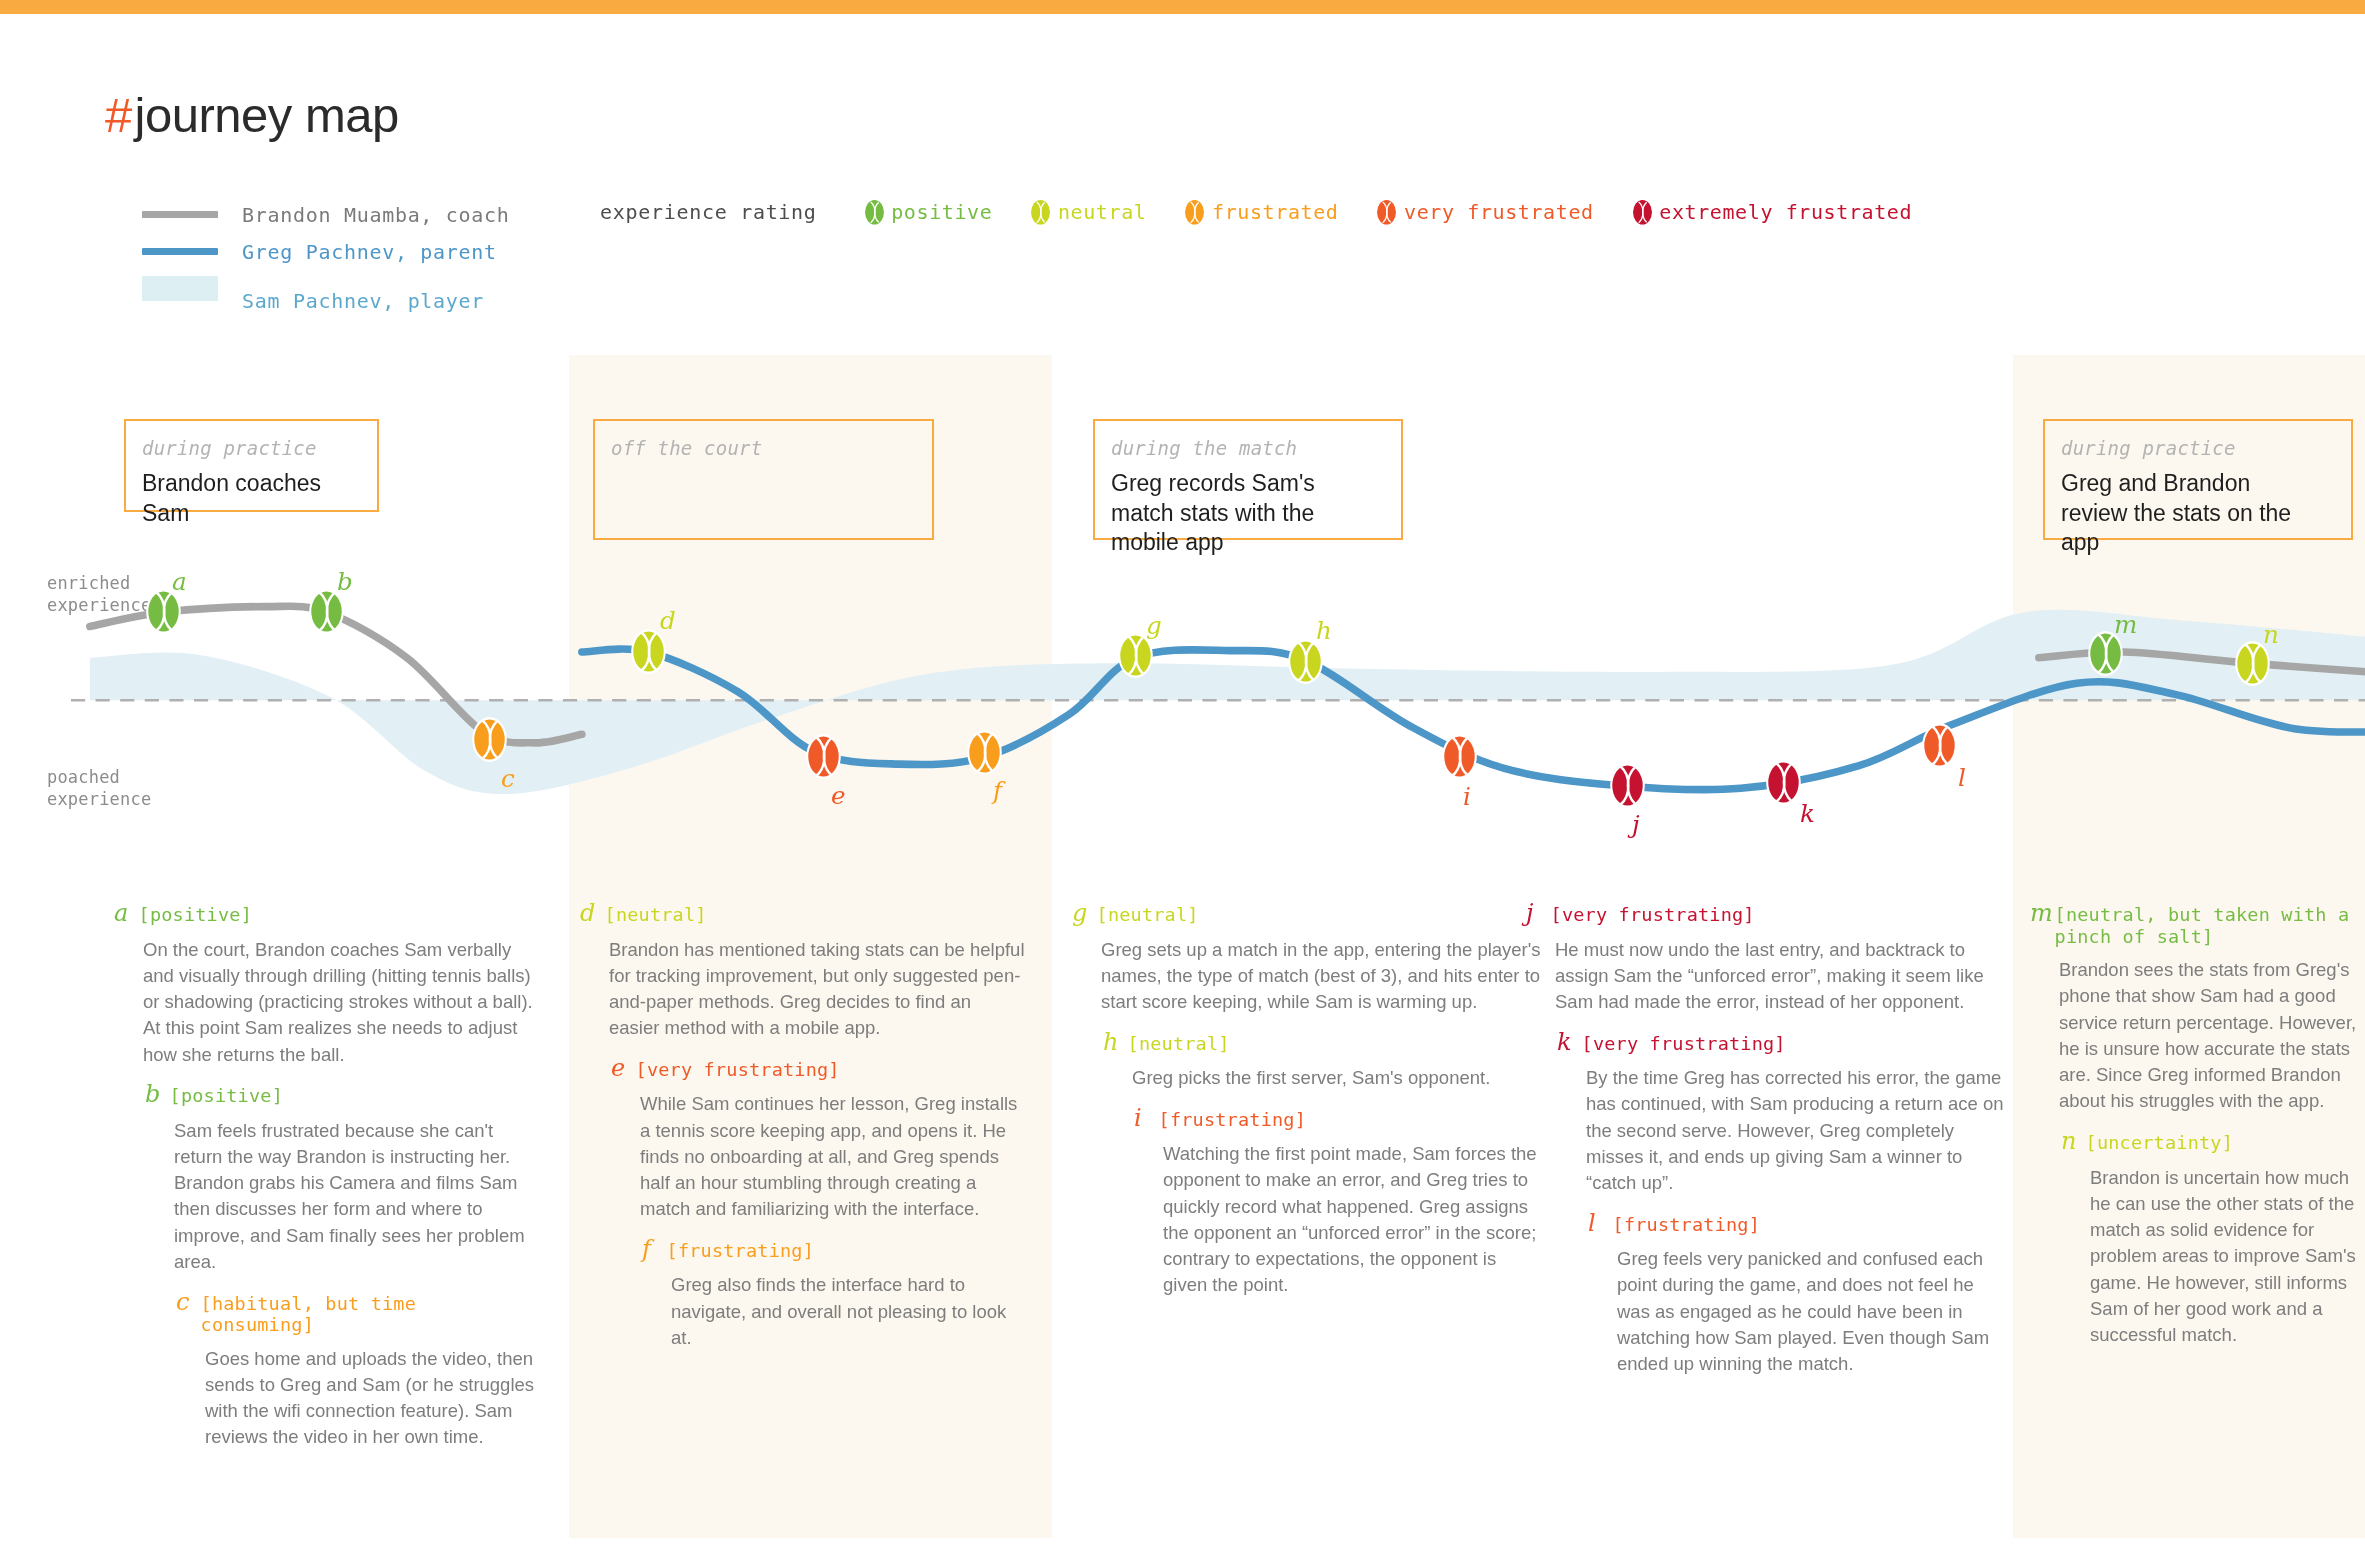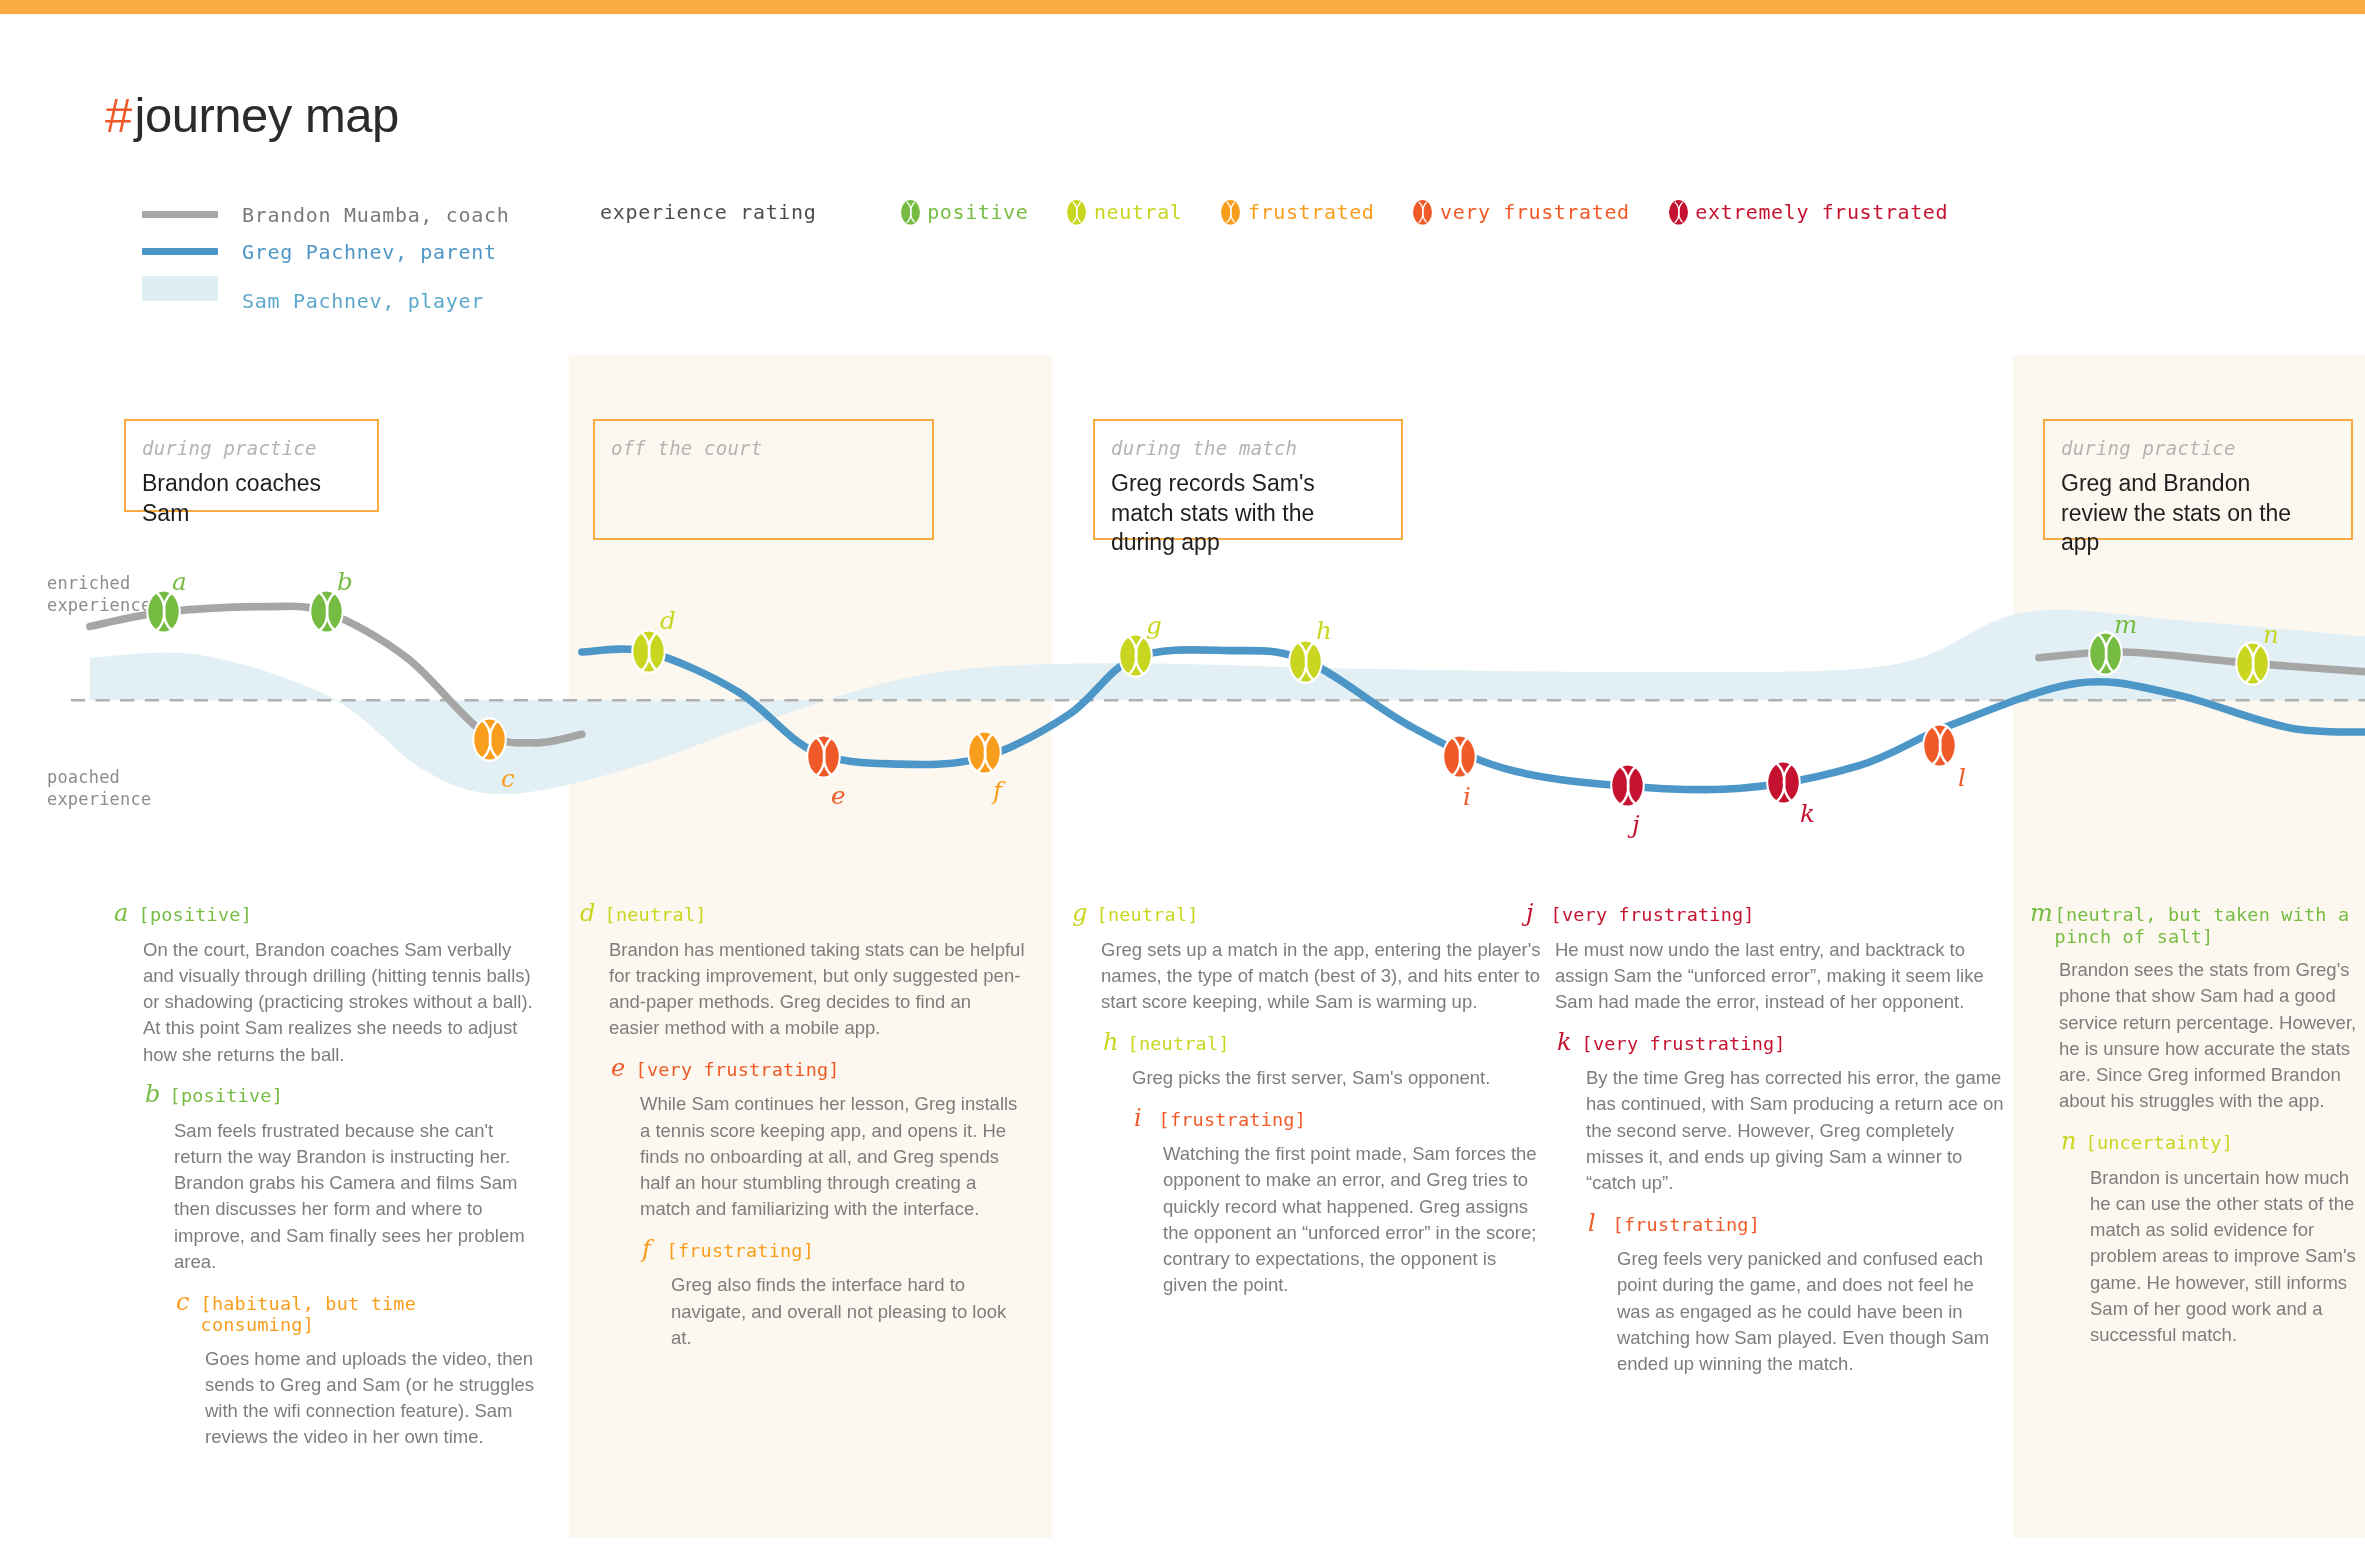--- a/index.html
+++ b/index.html
@@ -41,21 +41,21 @@
   .p-label { font-size: 20px; letter-spacing: 0.7px; font-family: "DejaVu Sans Mono", monospace; font-weight: 300; }
 
   
   .exp-legend {
     position: absolute; left: 600px; top: 200px;
     display: flex; align-items: center;
   }
   .exp-title {
     font-size: 20px; color: #4d4d4d; letter-spacing: 0.7px;
     font-family: "DejaVu Sans Mono", monospace; font-weight: 300;
-    margin-right: 84px; white-space: nowrap;
+    margin-right: 48px; white-space: nowrap;
   }
   .exp-item { display: flex; align-items: center; margin-right: 39px; white-space: nowrap; }
   .exp-item-label {
     font-size: 20px; letter-spacing: 0.6px; margin-left: 7.6px;
     font-family: "DejaVu Sans Mono", monospace; font-weight: 300;
   }
 
   
   .ball { display: inline-block; position: relative; }
   .ball svg { display: block; }
@@ -208,21 +208,21 @@
 
 <div class="phase-box" id="phase-0">
   <div class="phase-kicker">during practice</div>
   <div class="phase-title">Brandon coaches Sam</div>
 </div>
 <div class="phase-box" id="phase-1">
   <div class="phase-kicker">off the court</div>
 </div>
 <div class="phase-box" id="phase-2">
   <div class="phase-kicker">during the match</div>
-  <div class="phase-title">Greg records Sam's match stats with the during app</div>
+  <div class="phase-title">Greg records Sam's match stats with the mobile app</div>
 </div>
 <div class="phase-box" id="phase-3">
   <div class="phase-kicker">during practice</div>
   <div class="phase-title">Greg and Brandon review the stats on the app</div>
 </div>
 
 <div class="axis-label" id="axis-top">enriched<br>experience</div>
 <div class="axis-label" id="axis-bottom">poached<br>experience</div>
 
 <div id="chart"><svg width="2413" height="322" viewBox="0 0 5101 680">

